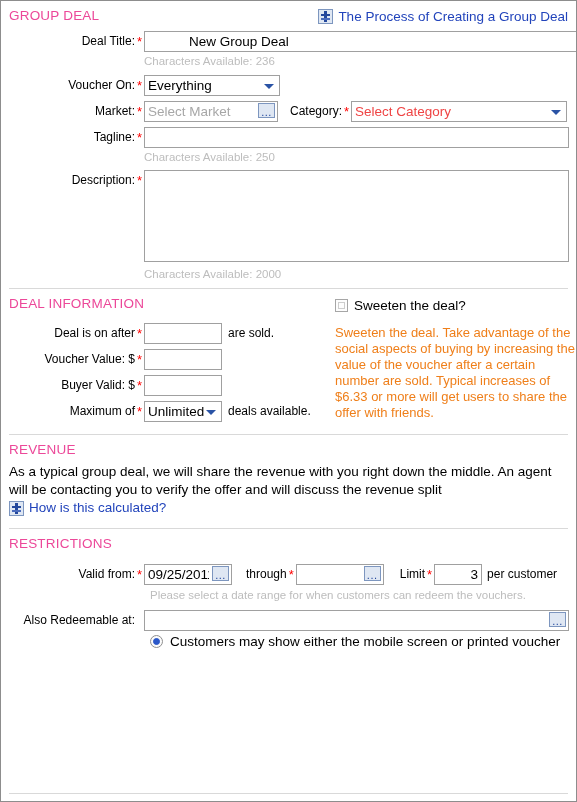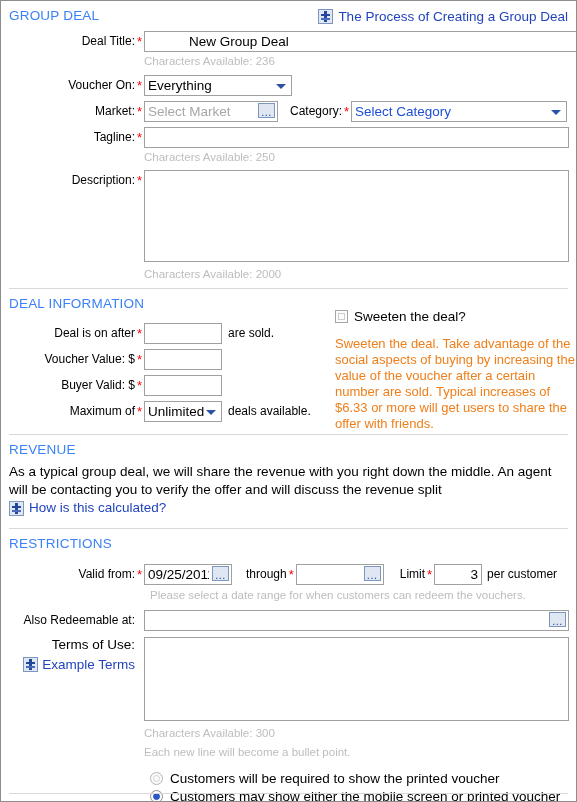--- a/index.html
+++ b/index.html
@@ -20,21 +20,21 @@
     background: #ffffff;
     position: relative;
     overflow: hidden;
   }
   .inner {
     padding: 0 8px;
   }
 
   
   .section-title {
-    color: #3b82f6;
+    color: #ec4899;
     font-size: 13.5px;
     letter-spacing: 0.2px;
     padding-top: 7px;
     padding-bottom: 2px;
   }
   .hr {
     border: 0;
     border-top: 1px solid #d9d9d9;
     margin: 7px 0 0 0;
     height: 0;
@@ -183,21 +183,21 @@
     font-size: 13.5px;
     line-height: 19px;
     color: #000;
     padding: 0 20px 0 3px;
     position: relative;
     display: inline-block;
     cursor: pointer;
     white-space: nowrap;
     overflow: hidden;
   }
-  .sel.gray { color: #1d4ed8; }
+  .sel.gray { color: #ef4444; }
   .sel .caret {
     position: absolute;
     right: 5px;
     top: 8px;
     width: 0;
     height: 0;
     border-left: 5px solid transparent;
     border-right: 5px solid transparent;
     border-top: 5px solid #2a53a5;
   }
@@ -252,21 +252,21 @@
   .rad.on { border-color: #8f8f8f; }
   .rad.on::after {
     background: #2a57c8;
     border-color: #2a57c8;
   }
 
   
   .sweeten-wrap {
     position: absolute;
     left: 334px;
-    top: 308px;
+    top: 297px;
     width: 240px;
   }
   .sweeten-head {
     font-size: 13.5px;
     display: flex;
     align-items: center;
     gap: 6px;
   }
   .sweeten-body {
     color: #ef7f1a;
@@ -323,21 +323,21 @@
       <span class="req">*</span>
       <div style="flex:1;">
         <input class="inp" style="width: 462px; padding-left: 44px;" value="New Group Deal">
         <div class="hint">Characters Available: 236</div>
       </div>
     </div>
 
     <div class="row" style="margin-top:7px;">
       <div class="lab">Voucher On:</div>
       <span class="req">*</span>
-      <div class="sel" style="width:148px;">
+      <div class="sel" style="width:136px;">
         <span>Everything</span>
         <span class="caret"></span>
       </div>
     </div>
 
     <div class="row" style="margin-top:5px;">
       <div class="lab">Market:</div>
       <span class="req">*</span>
       <div class="field-with-picker">
         <input class="inp gray" style="width: 134px; padding-right: 22px;" placeholder="Select Market">
@@ -439,40 +439,21 @@
 
     <div class="row" style="margin-top:8px;">
       <div class="lab">Also Redeemable at:</div>
       <span class="nreq"></span>
       <div class="field-with-picker">
         <input class="inp" style="width: 425px; padding-right: 24px;" value="">
         <span class="picker">...</span>
       </div>
     </div>
 
-    <div class="row" style="margin-top:6px;">
-      <div class="terms-label-block">
-        <div>Terms of Use:</div>
-        <a class="ex">
-          <span class="ico"></span>
-          <span>Example Terms</span>
-        </a>
-      </div>
-      <span class="nreq"></span>
-      <div style="flex:1;">
-        <textarea class="inp ta" style="width: 425px; height: 84px;"></textarea>
-        <div class="hint">Characters Available: 300</div>
-        <div class="hint" style="margin-top:5px;">Each new line will become a bullet point.</div>
-      </div>
-    </div>
-
-    <div class="radio-row" style="margin-top:12px;">
-      <span class="rad"></span>
-      <span>Customers will be required to show the printed voucher</span>
-    </div>
+
     <div class="radio-row" style="margin-top:3px;">
       <span class="rad on"></span>
       <span>Customers may show either the mobile screen or printed voucher</span>
     </div>
 
   </div>
 
   <div class="sweeten-wrap">
     <div class="sweeten-head">
       <span class="cbx"></span>

